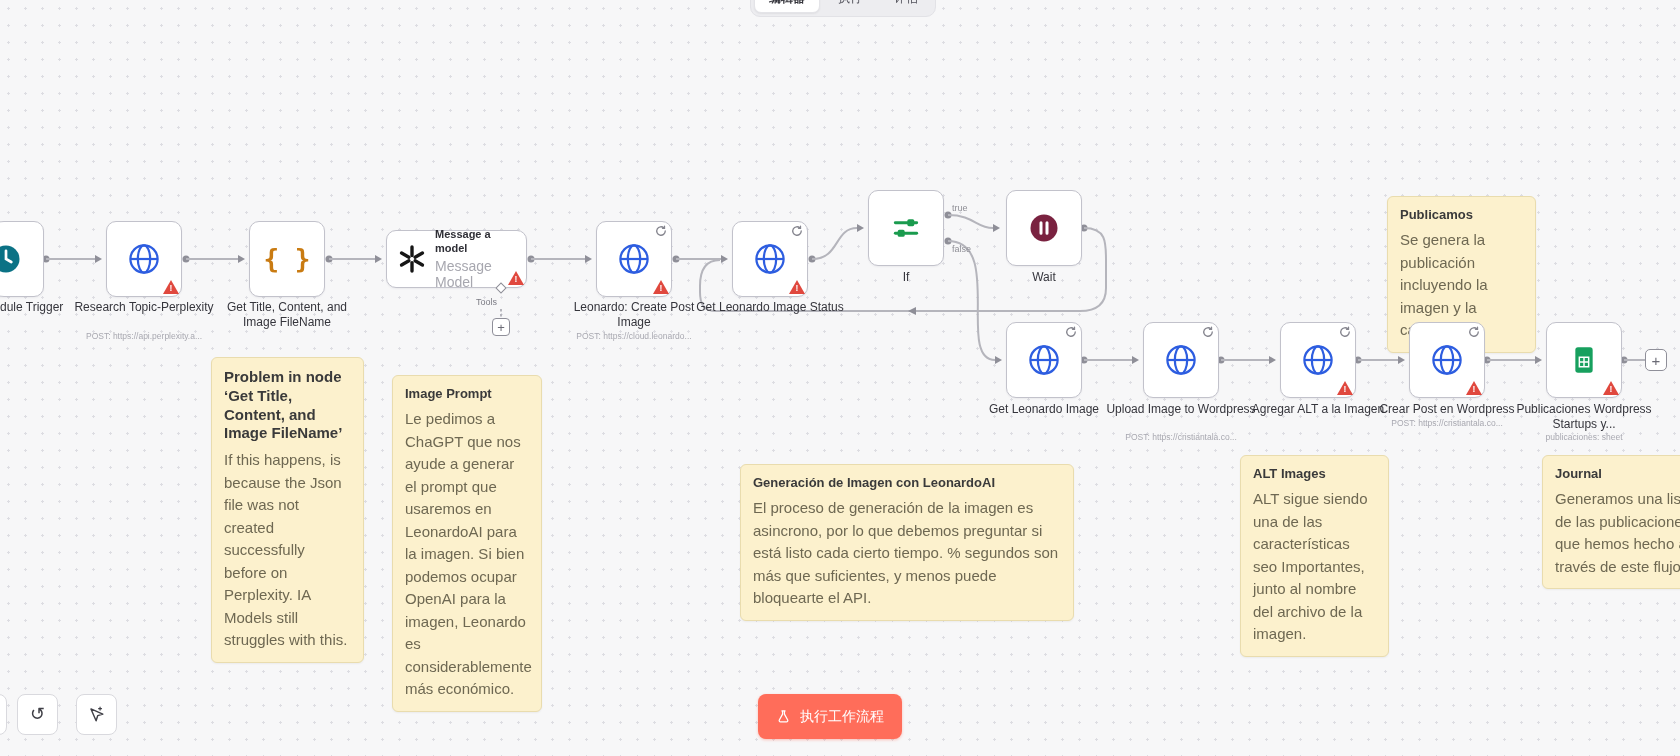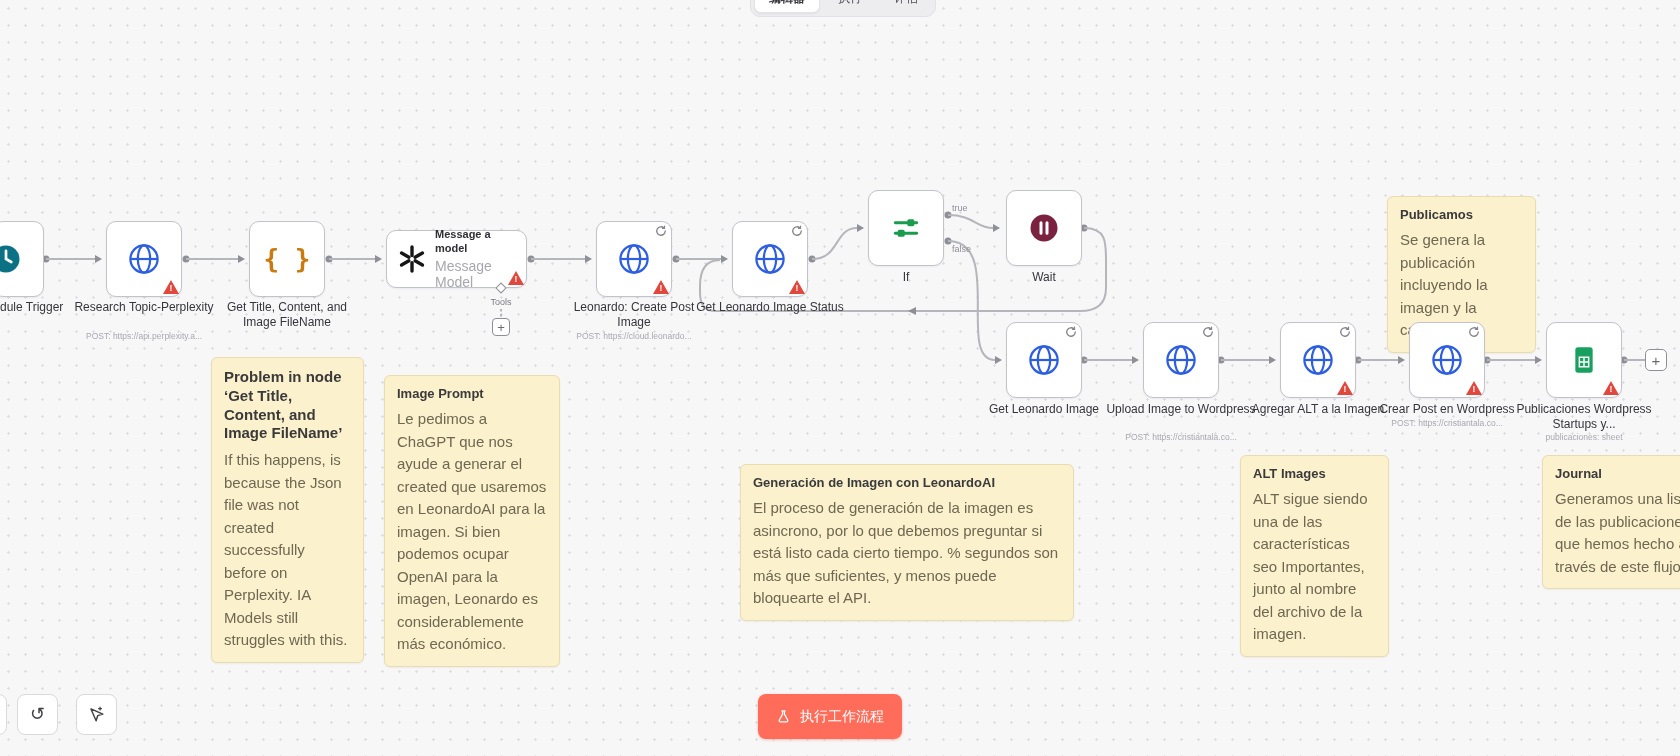--- a/index.html
+++ b/index.html
@@ -26,21 +26,21 @@
   .nlabel{position:absolute;width:150px;text-align:center;font-size:12px;font-weight:500;color:#35353c;line-height:1.25;z-index:3;}
   .nsub{position:absolute;width:170px;text-align:center;font-size:8.5px;color:#a8a8b0;z-index:3;}
   
   .note{position:absolute;background:#fcf1cd;border:1px solid #e9dcae;border-radius:6px;padding:10px 12px;z-index:1;
     box-shadow:0 1px 2px rgba(0,0,0,.05);cursor:pointer;}
   .note h3{margin:0 0 6px;font-size:13px;font-weight:700;color:#3a3a3a;line-height:1.25}
   .note p{margin:0;font-size:15px;line-height:1.5;color:#6e6852}
   .note.big h3{font-size:15px}
   
   .portlabel{position:absolute;font-size:9px;color:#8f8f96;z-index:2}
-  .toolslabel{position:absolute;width:50px;text-align:center;font-size:9px;color:#7b7b84;z-index:3}
+  .toolslabel{position:absolute;width:50px;font-size:9px;color:#7b7b84;z-index:3}
   .diamond{position:absolute;width:8px;height:8px;border:1.5px solid #8d8d96;background:#fff;transform:rotate(45deg);z-index:4}
   .plus-sm{position:absolute;width:18px;height:18px;border:1.4px solid #8f8f99;border-radius:4px;background:#fff;color:#6b6b75;
     display:flex;align-items:center;justify-content:center;z-index:3;cursor:pointer}
   .plus-sm::before{content:"+";font-size:13px;line-height:1}
   .plus-lg{position:absolute;width:22px;height:22px;border:1.6px solid #8f8f99;border-radius:5px;background:#fff;color:#6b6b75;
     display:flex;align-items:center;justify-content:center;z-index:3;cursor:pointer}
   .plus-lg::before{content:"+";font-size:15px;line-height:1}
   
   .wires{position:absolute;left:0;top:0;z-index:2;pointer-events:none}
   .wires path.wire{stroke:#b5b5bc;stroke-width:2;fill:none}
@@ -142,23 +142,23 @@
     </g>
     <g>
       <path class="wire" d="M501 290 V295 M501 309 V318" stroke-dasharray="2.5 2.5"></path>
     </g>
   </svg>
 
   <div class="note big" style="left:211px;top:357px;width:153px">
     <h3>Problem in node ‘Get Title, Content, and Image FileName’</h3>
     <p>If this happens, is because the Json file was not created successfully before on Perplexity. IA Models still struggles with this.</p>
   </div>
-  <div class="note" style="left:384px;top:375px;width:176px">
+  <div class="note" style="left:392px;top:375px;width:150px">
     <h3>Image Prompt</h3>
-    <p>Le pedimos a ChaGPT que nos ayude a generar el created que usaremos en LeonardoAI para la imagen. Si bien podemos ocupar OpenAI para la imagen, Leonardo es considerablemente más económico.</p>
+    <p>Le pedimos a ChaGPT que nos ayude a generar el prompt que usaremos en LeonardoAI para la imagen. Si bien podemos ocupar OpenAI para la imagen, Leonardo es considerablemente más económico.</p>
   </div>
   <div class="note" style="left:740px;top:464px;width:334px">
     <h3>Generación de Imagen con LeonardoAI</h3>
     <p>El proceso de generación de la imagen es asincrono, por lo que debemos preguntar si está listo cada cierto tiempo. % segundos son más que suficientes, y menos puede bloquearte el API.</p>
   </div>
   <div class="note" style="left:1240px;top:455px;width:149px">
     <h3>ALT Images</h3>
     <p>ALT sigue siendo una de las características seo Importantes, junto al nombre del archivo de la imagen.</p>
   </div>
   <div class="note" style="left:1387px;top:196px;width:149px">

